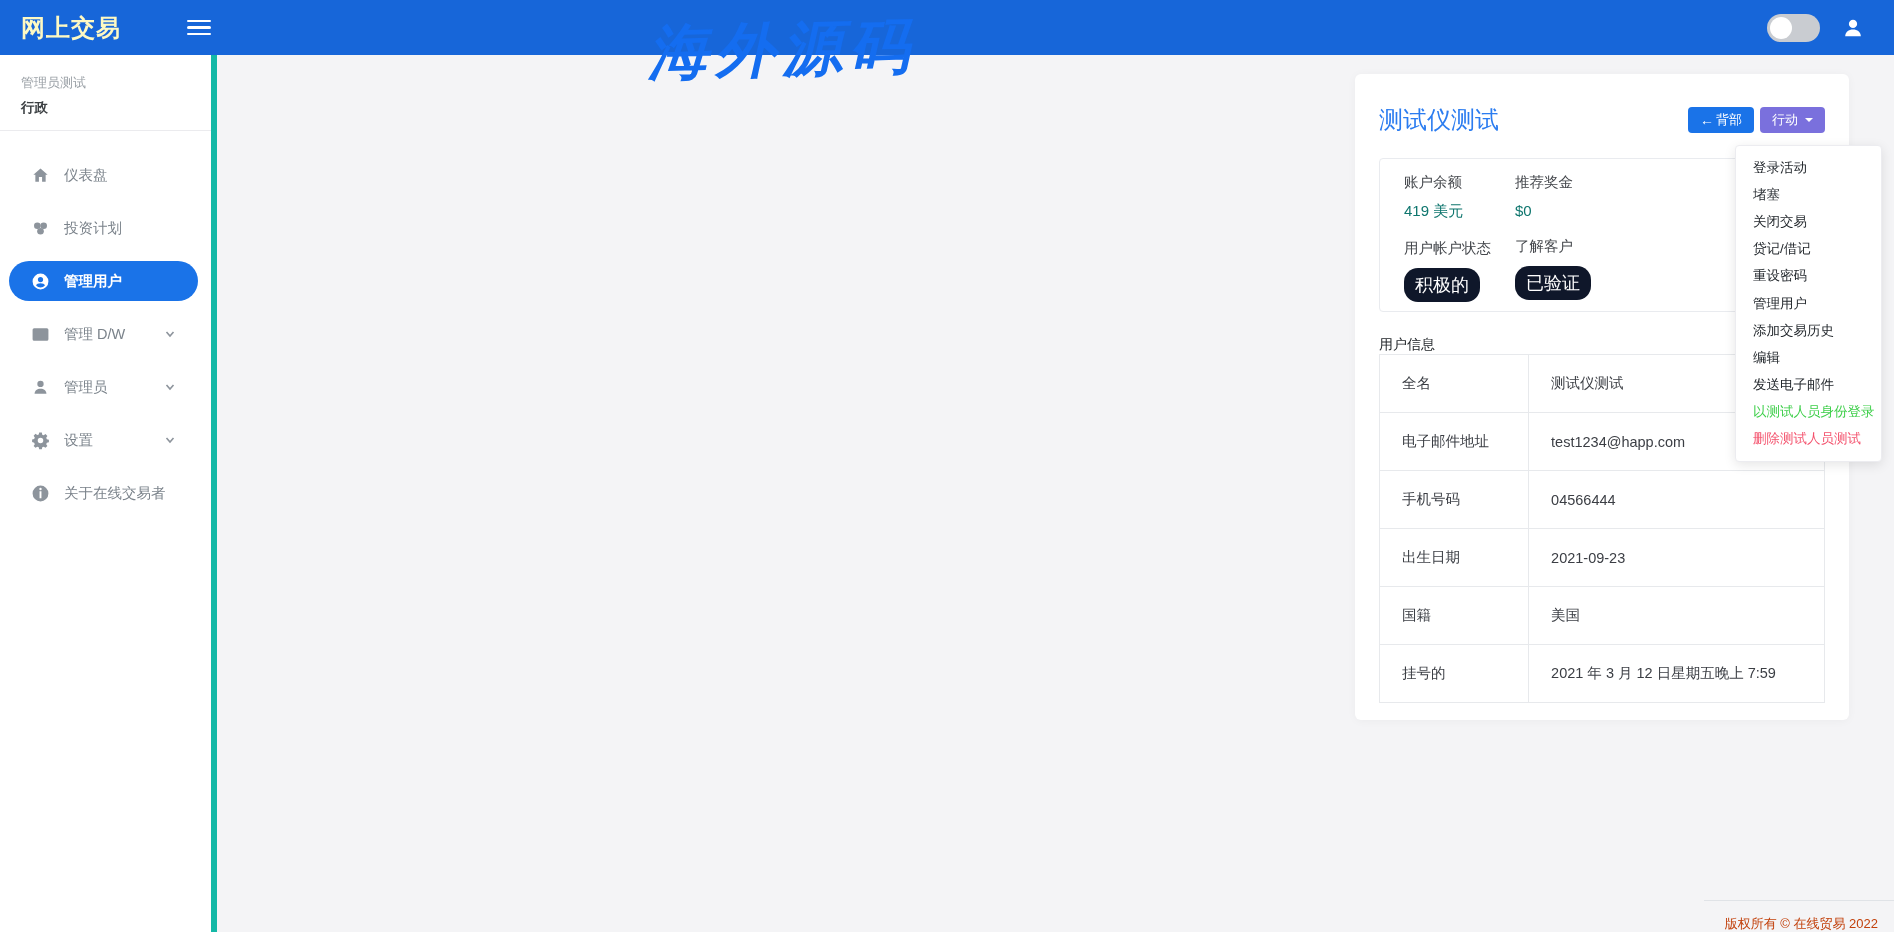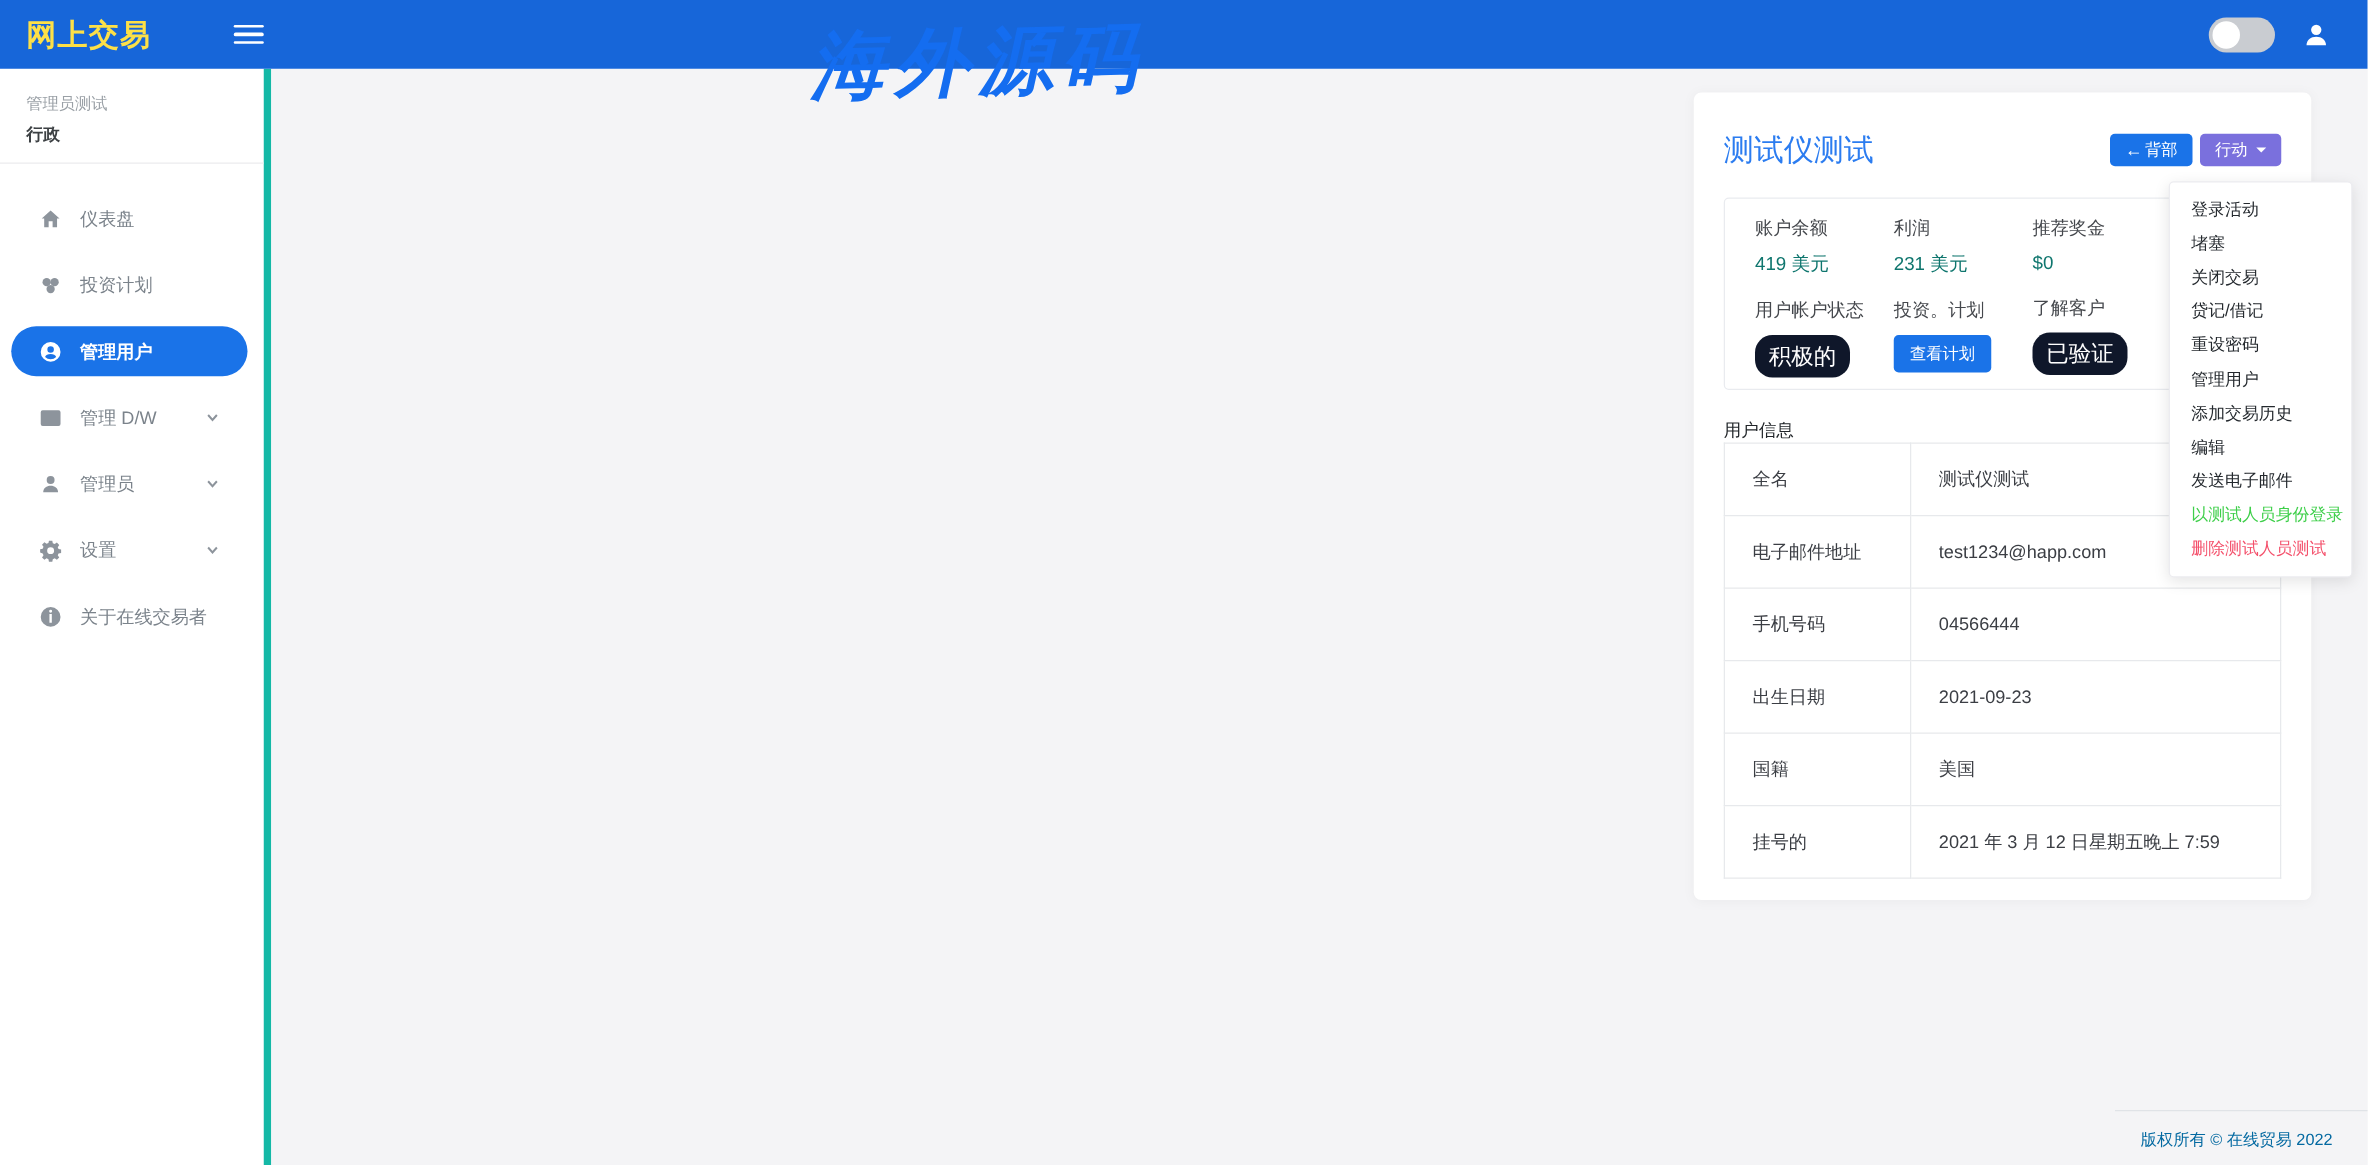--- a/index.html
+++ b/index.html
@@ -2,21 +2,21 @@
 <html><head>
 <meta charset="utf-8">
 <style>
   * { box-sizing: border-box; margin: 0; padding: 0; }
   html,body { width:1894px; height:932px; }
   body { font-family: "Liberation Sans", sans-serif; background:#fff; overflow:hidden; }
   #app { position:relative; width:1894px; height:932px; }
 
   
   .navbar { height:55px; background:#1766d9; display:flex; align-items:center; position:relative; z-index:5; }
-  .brand { color:#fde047; font-size:24px; font-weight:bold; padding-left:21px; letter-spacing:1px; cursor:pointer; }
+  .brand { color:#fef9c3; font-size:24px; font-weight:bold; padding-left:21px; letter-spacing:1px; cursor:pointer; }
   .hamburger { margin-left:66px; width:24px; cursor:pointer; display:flex; flex-direction:column; gap:4px; }
   .hamburger span { display:block; height:2.5px; background:#fff; border-radius:2px; }
   .nav-right { margin-left:auto; display:flex; align-items:center; gap:22px; padding-right:30px; }
   .toggle { width:53px; height:28px; background:#c9ccd1; border-radius:14px; position:relative; cursor:pointer; }
   .toggle .knob { position:absolute; left:3px; top:3px; width:22px; height:22px; background:#fff; border-radius:50%; }
   .nav-user { width:22px; height:22px; cursor:pointer; }
 
   
   .watermark { position:absolute; left:648px; top:10px; z-index:50; pointer-events:none;
     font-family:"DejaVu Serif", serif; font-style:italic; font-weight:bold;
@@ -73,22 +73,22 @@
   .btn-blue { display:inline-block; background:#1a73e8; color:#fff; font-size:13px;
     padding:6px 13px; border-radius:4px; border:none; cursor:pointer; font-family:inherit; }
 
   
   .section-title { margin-top:24px; font-size:14px; color:#212529; }
   table.info { width:100%; border-collapse:collapse; margin-top:0; }
   table.info td { border:1px solid #e7e9ec; font-size:14.5px; color:#3b3e44; padding:19px 16px 19px 22px; }
   td.k { width:33.5%; }
 
   
-  .footer { margin-top:auto; border-top:1px solid #e0e3e7; padding:14px 28px 0 21px; height:44px;
-    font-size:13px; color:#0369a1; }
+  .footer { margin-top:auto; border-top:1px solid #e0e3e7; padding:14px 16px 0 21px; height:32px;
+    font-size:13px; color:#c2410c; }
 </style>
 </head>
 <body>
 
 <div id="app">
 
   <div class="watermark">海外源码</div>
 
   <div class="navbar">
     <div class="brand">网上交易</div>
@@ -221,26 +221,20 @@
         </div>
 
         <div class="stats-box">
           <div class="stat-col">
             <div class="stat-label">账户余额</div>
             <div class="stat-value">419 美元</div>
             <div class="stat-label2">用户帐户状态</div>
             <div class="stat-badge-wrap"><span class="badge-green">积极的</span></div>
           </div>
           <div class="stat-col">
-            <div class="stat-label">利润</div>
-            <div class="stat-value">231 美元</div>
-            <div class="stat-label2">投资。计划</div>
-            <div class="stat-badge-wrap"><button class="btn-blue">查看计划</button></div>
-          </div>
-          <div class="stat-col">
             <div class="stat-label">推荐奖金</div>
             <div class="stat-value">$0</div>
             <div class="stat-label2">了解客户</div>
             <div class="stat-badge-wrap"><span class="badge-green">已验证</span></div>
           </div>
         </div>
 
         <div class="section-title">用户信息</div>
         <table class="info">
           <tbody>

